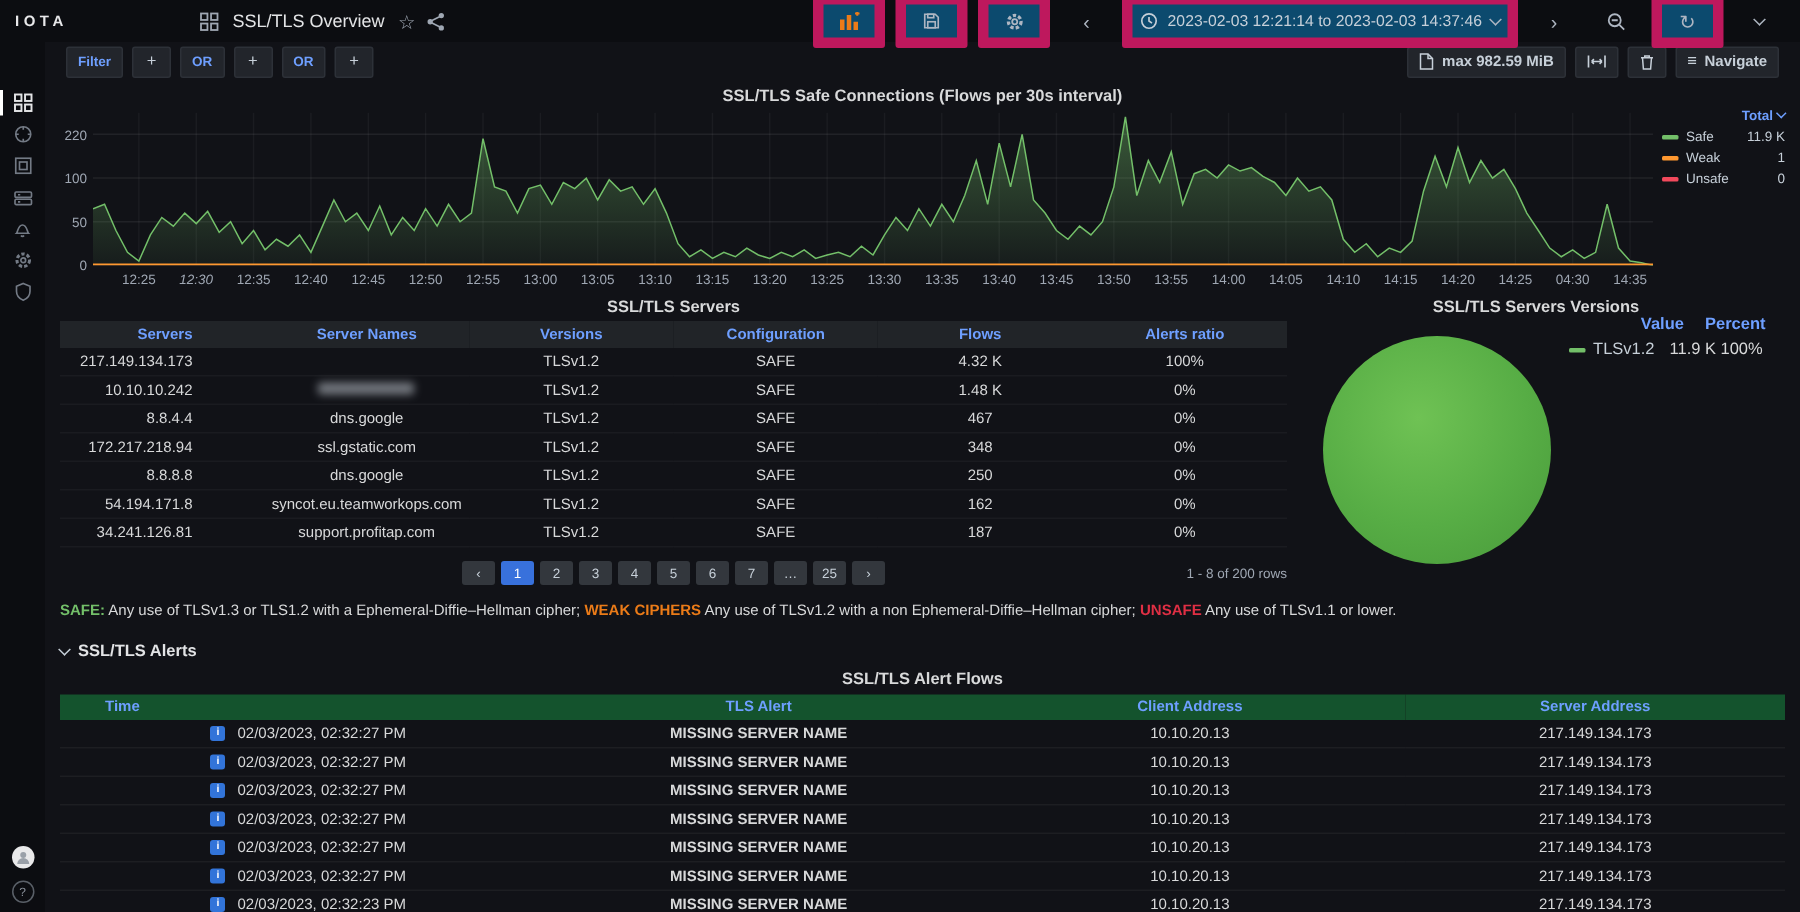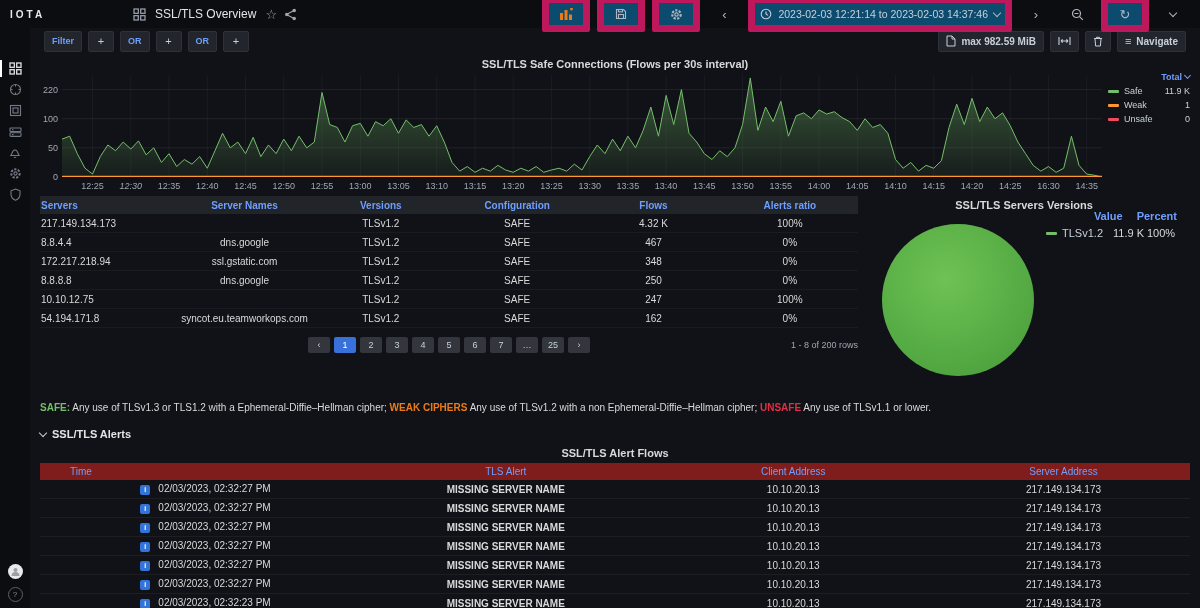--- a/index.html
+++ b/index.html
@@ -58,21 +58,21 @@
   .lg-dash{width:11px;height:3px;border-radius:1px;margin-right:5px;flex:none}
   .lg-name{color:#c7d0d9;flex:1}
   .lg-val{color:#c7d0d9}
   
   .row2{display:flex;margin-top:1px;height:196px}
   .panel-servers{width:818px;flex:none;position:relative}
   .panel-servers .panel-title{padding:3px 0 3px}
   table.gtable{border-collapse:collapse;width:100%;table-layout:fixed;font-size:10px}
   table.gtable th{background:#212428;color:#6e9fff;font-weight:bold;height:16px;font-size:10px}
   table.gtable td{height:16px;color:#d8d9da;border-bottom:1px solid rgba(255,255,255,0.04)}
-  .col-r{text-align:left;padding-right:48px}
+  .col-r{text-align:right;padding-right:48px}
   .col-c{text-align:center}
   .cfg-safe{color:#73bf69}
   .blurcell{display:inline-block;width:64px;height:8px;background:#8d9299;border-radius:2px;filter:blur(3px);opacity:.8}
   .pager{display:flex;align-items:center;justify-content:center;gap:4px;margin-top:9px;position:relative}
   .pbtn{min-width:16px;height:16px;background:#33373d;border-radius:2px;color:#c7d0d9;font-size:9px;
     display:inline-flex;align-items:center;justify-content:center;padding:0 3px;cursor:pointer}
   .pbtn.active{background:#3871dc;color:#fff}
   .pager-sum{position:absolute;right:0;top:3px;font-size:9px;color:#9fa7b3}
   .panel-pie{flex:1;position:relative}
   .panel-pie .panel-title{padding:3px 0}
@@ -85,21 +85,21 @@
   .pie-lg-row .v{width:34px}
   .pie-lg-row .p{width:30px;text-align:left}
   
   .note{margin-top:10px;font-size:10px;color:#d8d9da}
   
   .sec-head{margin-top:15px;display:flex;align-items:center;gap:6px;font-size:11px;font-weight:bold;color:#e3e4e6;cursor:pointer}
   .sec-head .chev{border-color:#c7d0d9}
   .panel-alerts{margin-top:5px;position:relative}
   .panel-alerts .panel-title{padding:2px 0 4px}
   table.atable{border-collapse:collapse;width:100%;table-layout:fixed;font-size:10px}
-  table.atable th{background:#7f1d1d;color:#6e9fff;font-weight:normal;height:15px;font-size:10px;text-align:center}
+  table.atable th{background:#14532d;color:#6e9fff;font-weight:bold;height:15px;font-size:10px;text-align:center}
   table.atable th.h-time{text-align:left;padding-left:30px}
   table.atable td{height:16px;border-bottom:1px solid rgba(255,255,255,0.05);text-align:center;color:#d8d9da}
   td.c-time{text-align:left;padding-left:10px}
   .info-ic{display:inline-flex;width:10px;height:10px;background:#3274d9;border-radius:2px;color:#fff;
     font-size:7px;font-weight:bold;align-items:center;justify-content:center;margin-right:8px;vertical-align:middle;cursor:pointer}
   .alert-txt{color:#ecbb13;font-weight:bold}
 </style>
 </head>
 <body>
 
@@ -327,21 +327,21 @@
         <span style="left: 58.0882%;">13:40</span>
         <span style="left: 61.7647%;">13:45</span>
         <span style="left: 65.4412%;">13:50</span>
         <span style="left: 69.1176%;">13:55</span>
         <span style="left: 72.7941%;">14:00</span>
         <span style="left: 76.4706%;">14:05</span>
         <span style="left: 80.1471%; text-align: right;">14:10</span>
         <span style="left: 83.8235%;">14:15</span>
         <span style="left: 87.5%;">14:20</span>
         <span style="left: 91.1765%;">14:25</span>
-        <span style="left: 94.8529%;">16:30</span>
+        <span style="left: 94.8529%;">04:30</span>
         <span style="left: 98.5294%;">14:35</span>
       </div>
     <div class="ts-legend">
       <div class="lg-head">
         <span>Total</span>
           <span class="chev"></span>
       </div>
       <div id="ts-legend-rows">
           <div class="lg-row">
             <span class="lg-dash" style="background:#73bf69"></span>
@@ -357,20 +357,21 @@
             <span class="lg-dash" style="background:#f2495c"></span>
             <span class="lg-name">Unsafe</span>
             <span class="lg-val">0</span>
           </div>
         </div>
     </div>
   </div>
 
   <div class="row2">
     <div class="panel-servers">
+      <div class="panel-title">SSL/TLS Servers</div>
       <table class="gtable">
         <thead>
             <tr id="srv-head">
               <th class="col-r">Servers</th>
               <th class="col-c">Server Names</th>
               <th class="col-c">Versions</th>
               <th class="col-c">Configuration</th>
               <th class="col-c">Flows</th>
               <th class="col-c">Alerts ratio</th>
             </tr>
@@ -378,20 +379,28 @@
         <tbody id="srv-body">
             <tr>
               <td class="col-r">217.149.134.173</td>
               <td class="col-c"></td>
               <td class="col-c">TLSv1.2</td>
               <td class="col-c cfg-safe">SAFE</td>
               <td class="col-c">4.32 K</td>
               <td class="col-c">100%</td>
             </tr>
             <tr>
+              <td class="col-r">10.10.10.242</td>
+              <td class="col-c"><span class="blurcell"></span></td>
+              <td class="col-c">TLSv1.2</td>
+              <td class="col-c cfg-safe">SAFE</td>
+              <td class="col-c">1.48 K</td>
+              <td class="col-c">0%</td>
+            </tr>
+            <tr>
               <td class="col-r">8.8.4.4</td>
               <td class="col-c">dns.google</td>
               <td class="col-c">TLSv1.2</td>
               <td class="col-c cfg-safe">SAFE</td>
               <td class="col-c">467</td>
               <td class="col-c">0%</td>
             </tr>
             <tr>
               <td class="col-r">172.217.218.94</td>
               <td class="col-c">ssl.gstatic.com</td>
@@ -402,33 +411,33 @@
             </tr>
             <tr>
               <td class="col-r">8.8.8.8</td>
               <td class="col-c">dns.google</td>
               <td class="col-c">TLSv1.2</td>
               <td class="col-c cfg-safe">SAFE</td>
               <td class="col-c">250</td>
               <td class="col-c">0%</td>
             </tr>
             <tr>
-              <td class="col-r">10.10.12.75</td>
-              <td class="col-c"></td>
-              <td class="col-c">TLSv1.2</td>
-              <td class="col-c cfg-safe">SAFE</td>
-              <td class="col-c">247</td>
-              <td class="col-c">100%</td>
-            </tr>
-            <tr>
               <td class="col-r">54.194.171.8</td>
               <td class="col-c">syncot.eu.teamworkops.com</td>
               <td class="col-c">TLSv1.2</td>
               <td class="col-c cfg-safe">SAFE</td>
               <td class="col-c">162</td>
+              <td class="col-c">0%</td>
+            </tr>
+            <tr>
+              <td class="col-r">34.241.126.81</td>
+              <td class="col-c">support.profitap.com</td>
+              <td class="col-c">TLSv1.2</td>
+              <td class="col-c cfg-safe">SAFE</td>
+              <td class="col-c">187</td>
               <td class="col-c">0%</td>
             </tr>
           </tbody>
       </table>
       <div class="pager">
         <span class="pbtn">‹</span>
         <span id="srv-pages" style="display:flex;gap:4px">
             <span class="pbtn active">1</span>
             <span class="pbtn">2</span>
             <span class="pbtn">3</span>

